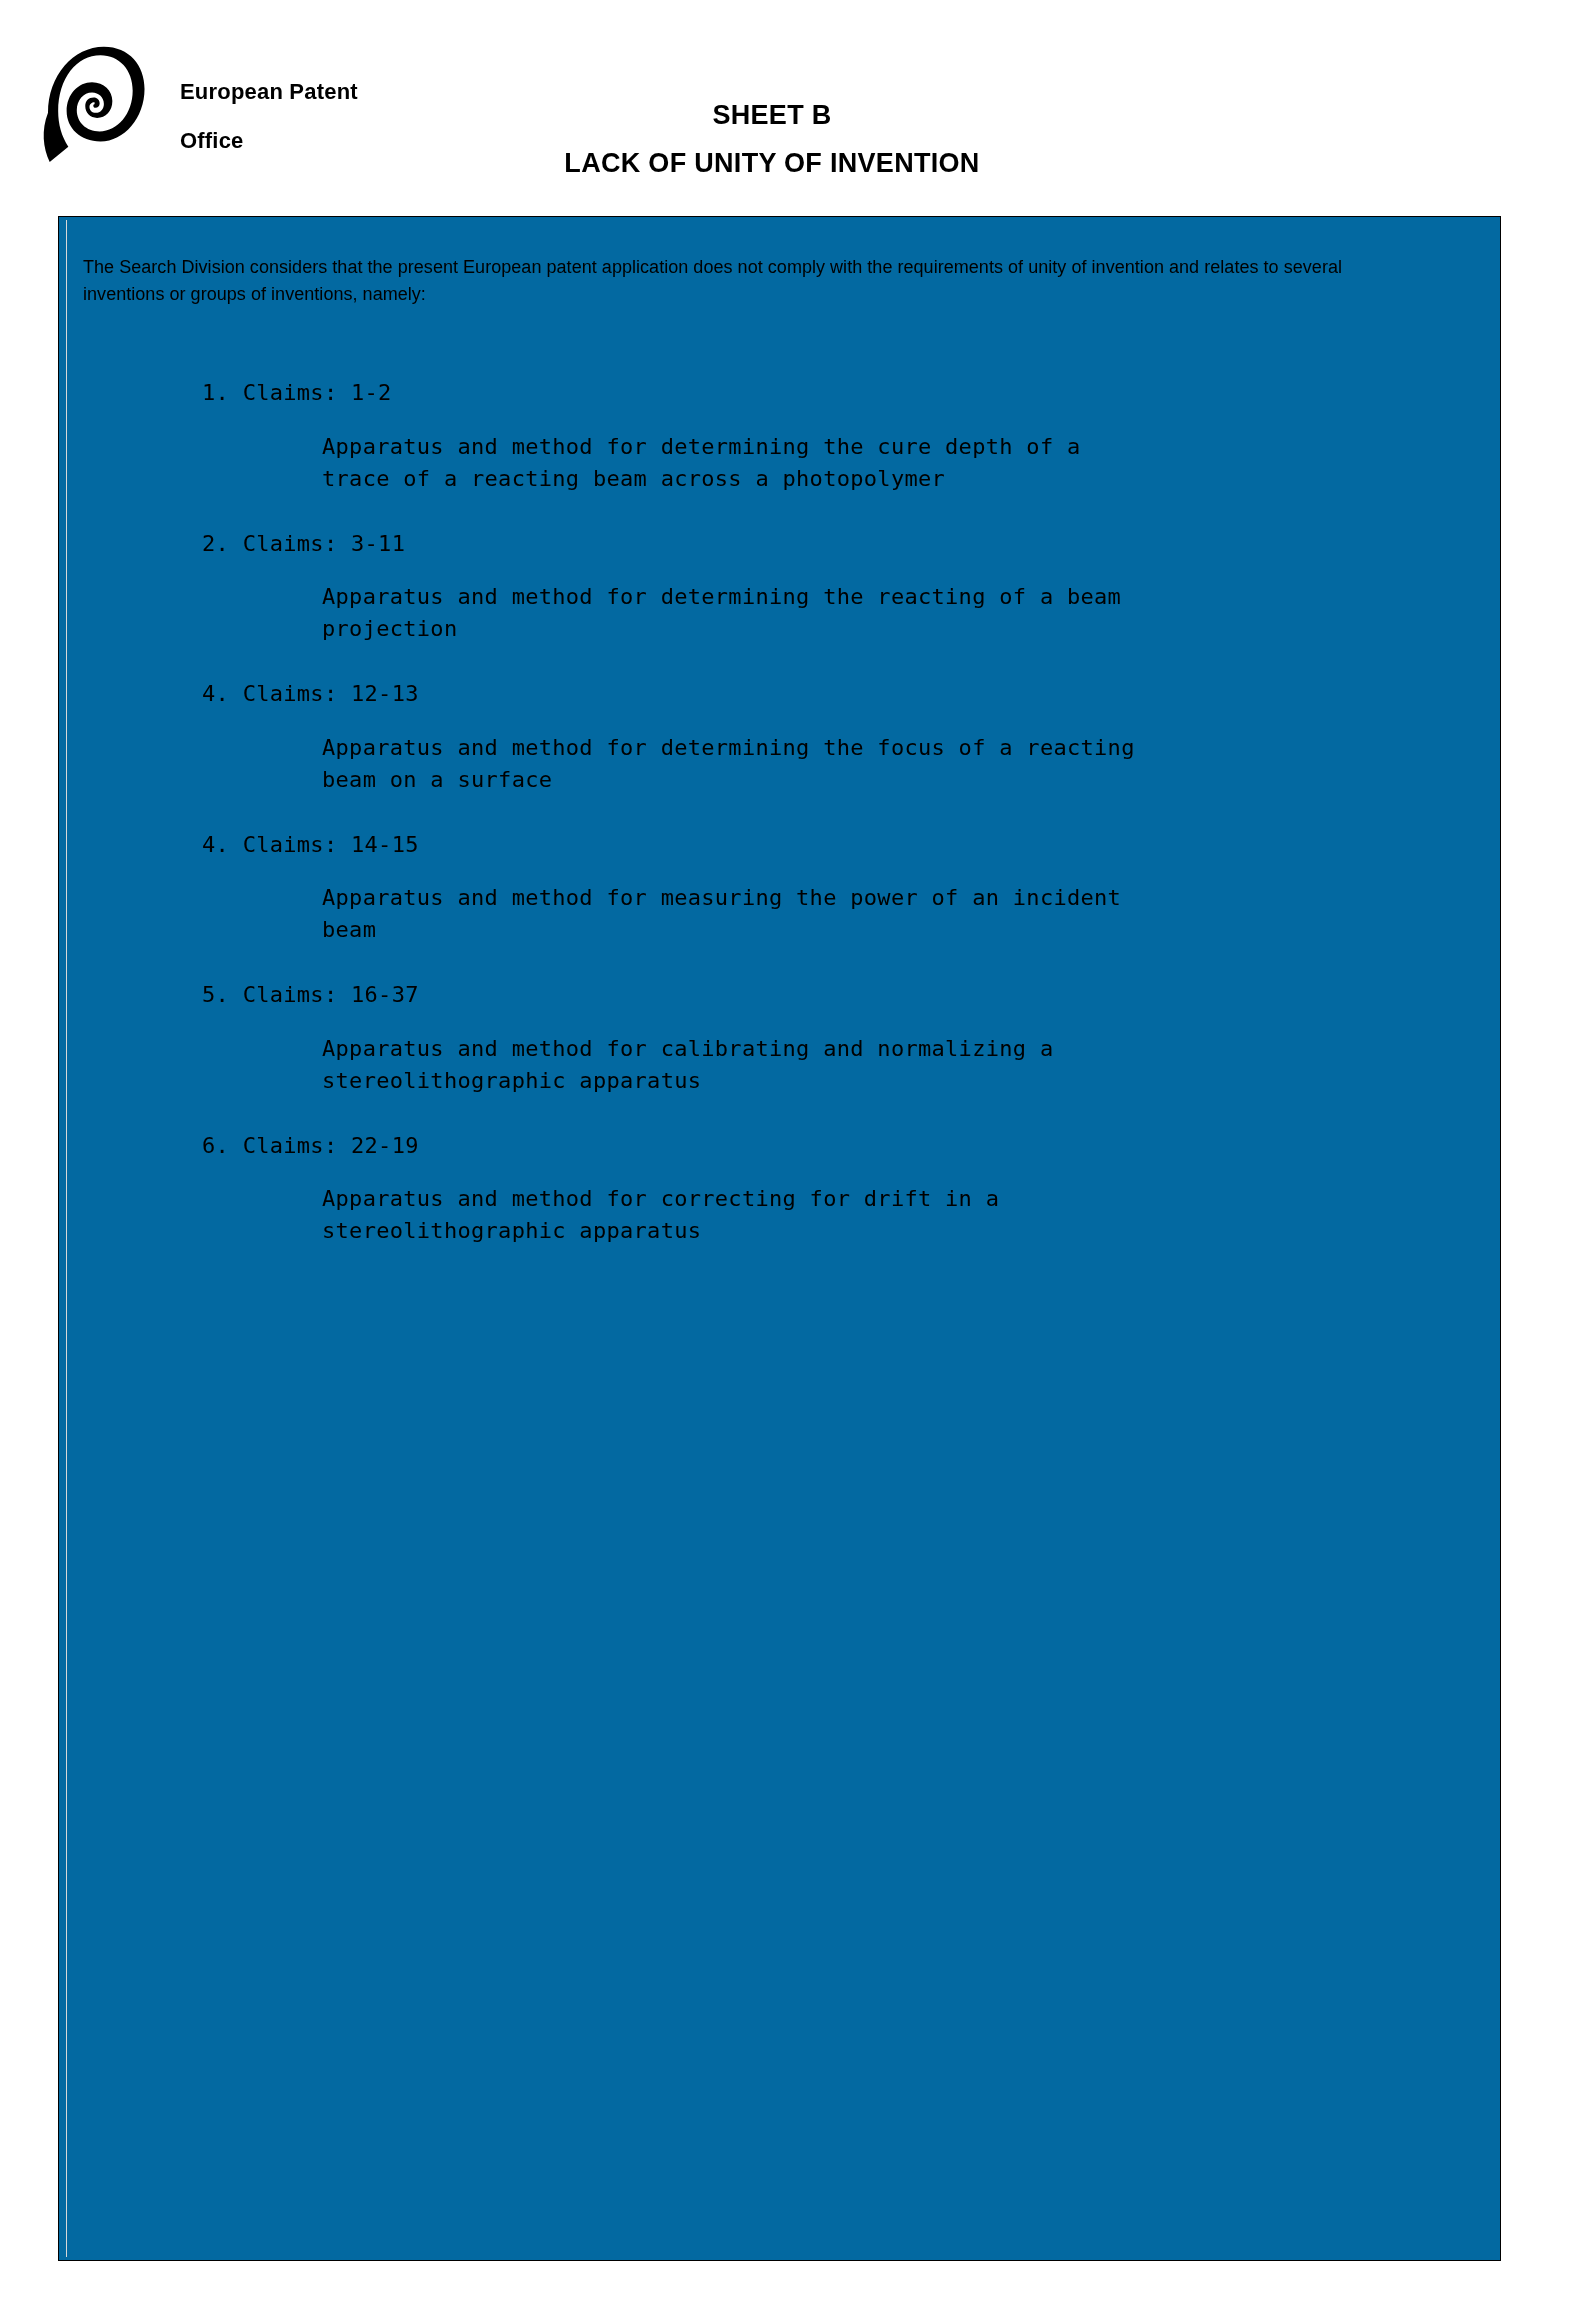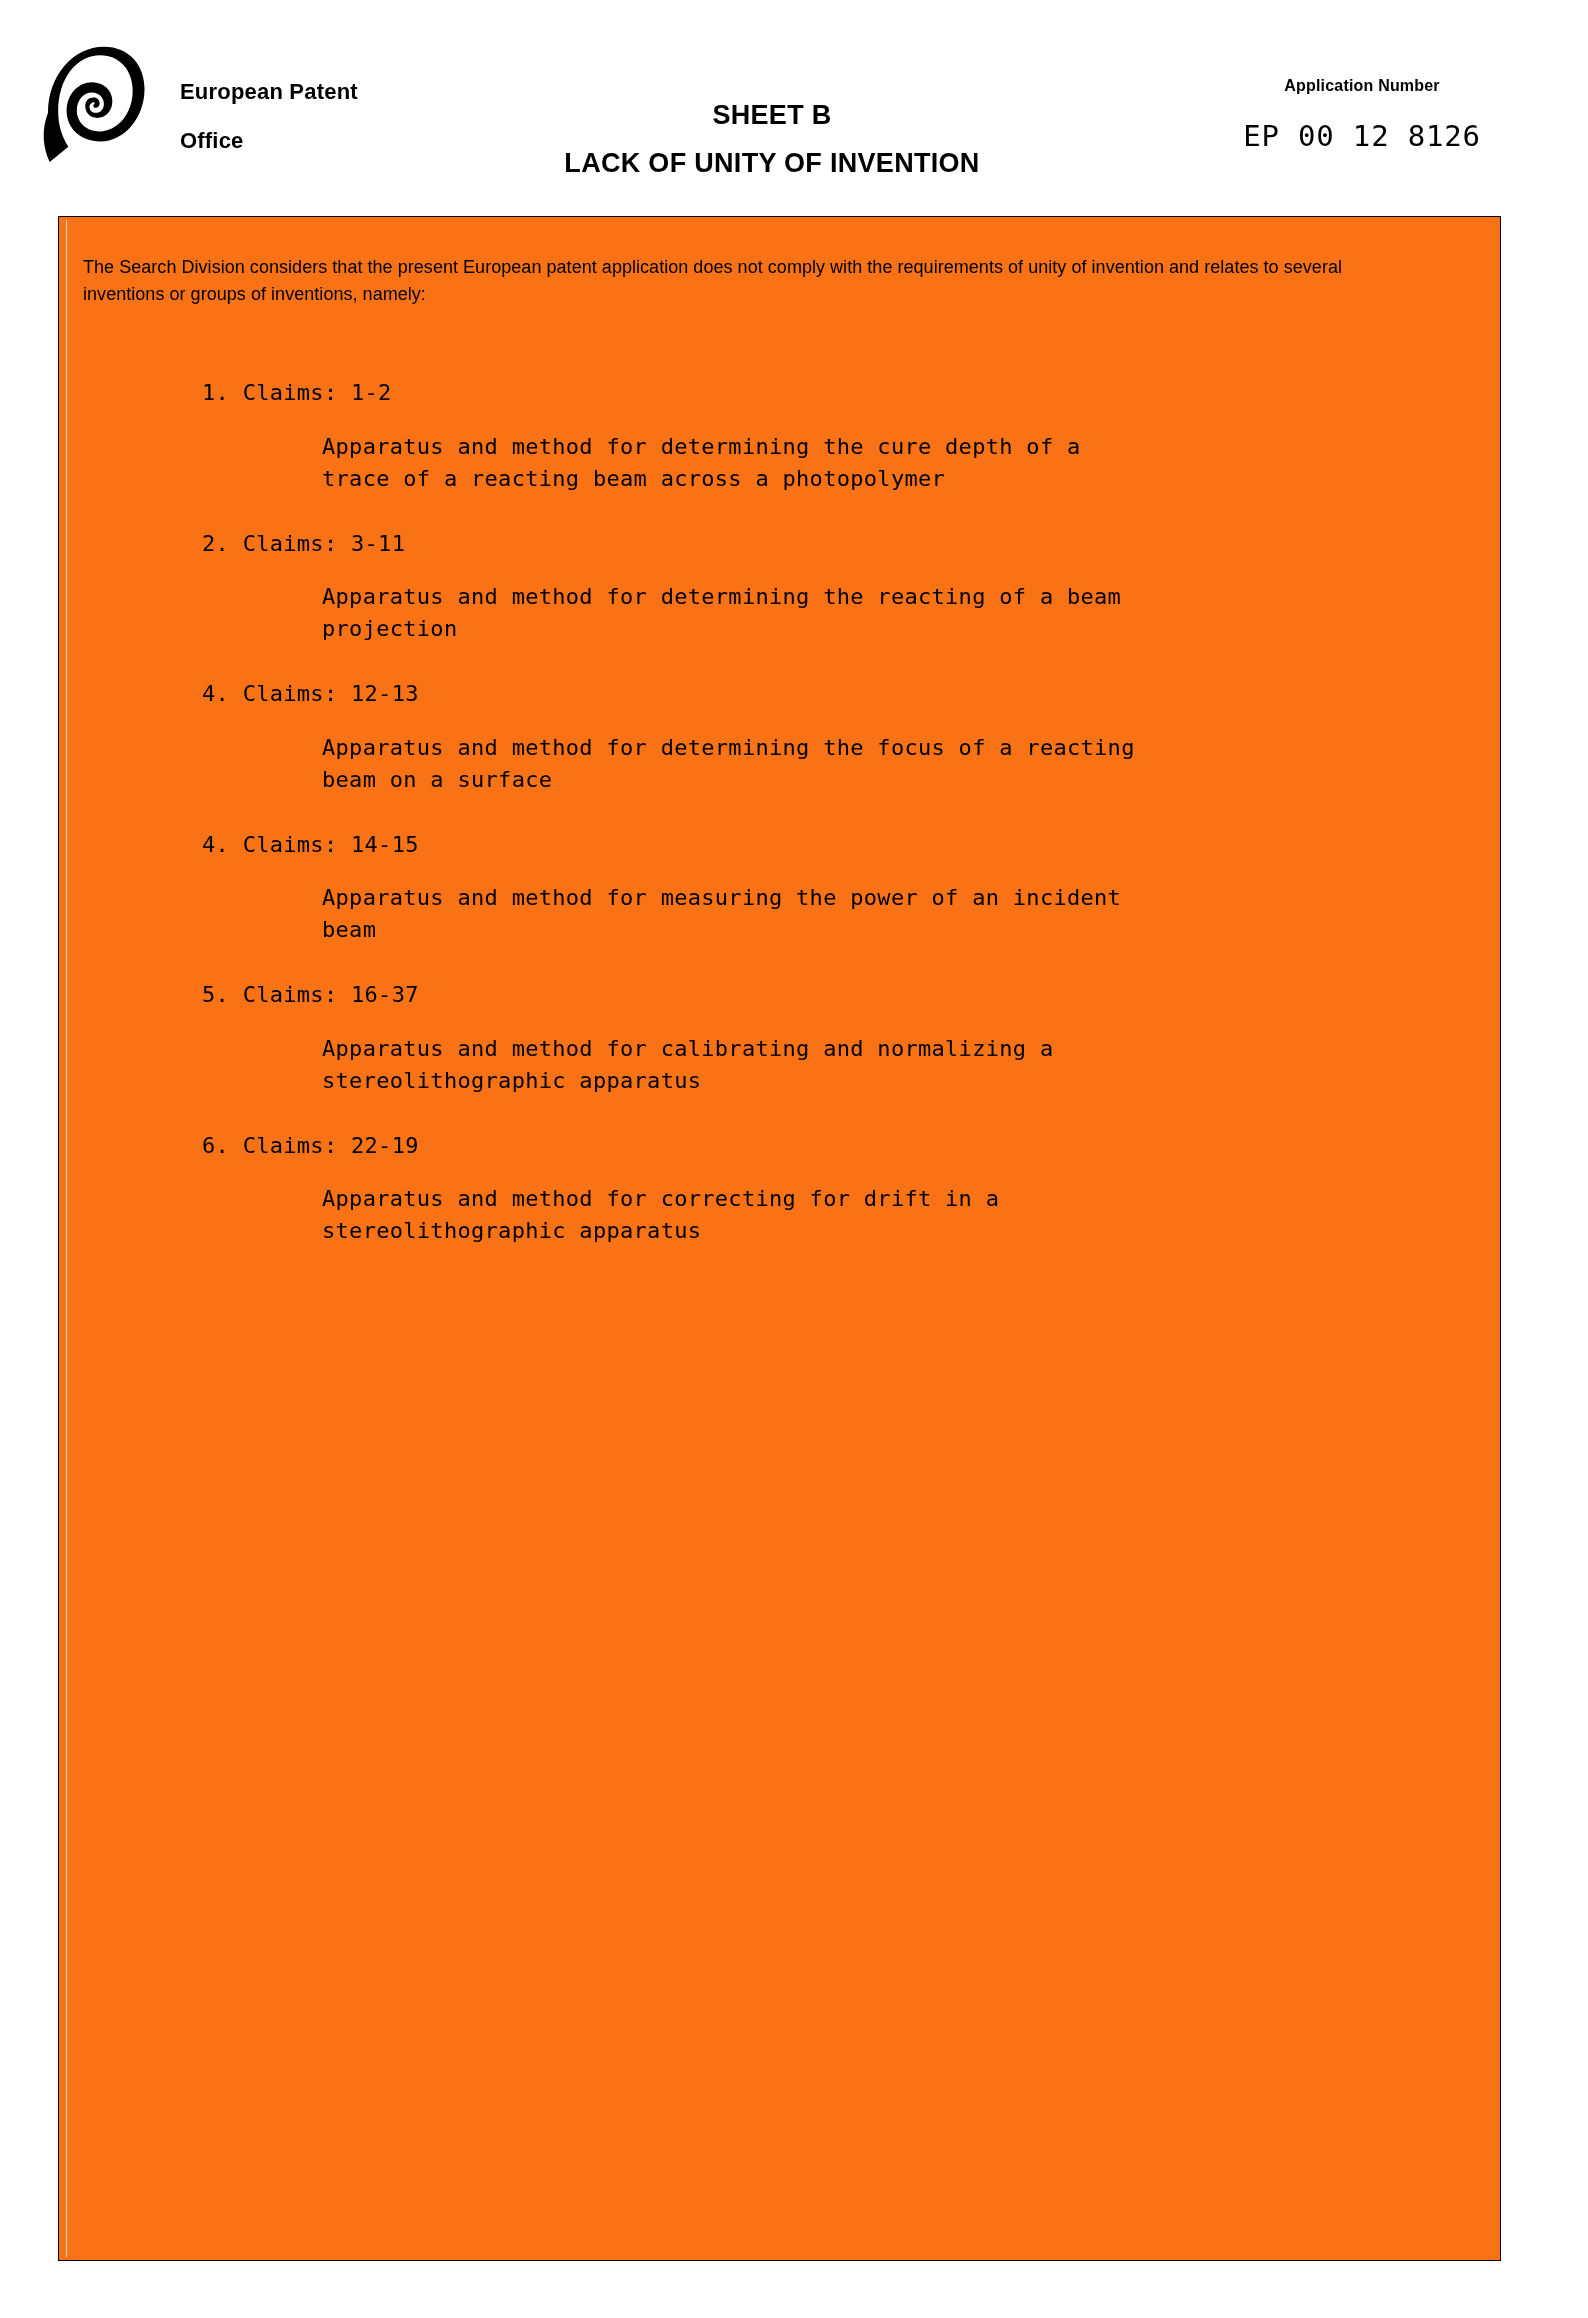--- a/index.html
+++ b/index.html
@@ -86,21 +86,21 @@
 
   
   .frame {
     position: absolute;
     left: 58px;
     top: 216px;
     width: 1443px;
     height: 2045px;
     border: 1.7px solid #000000;
     box-sizing: border-box;
-    background: #f97316;
+    background: #0369a1;
   }
   
   .frame::after {
     content: "";
     position: absolute;
     left: 6.8px;
     top: 3.4px;
     bottom: 3.4px;
     width: 0.8px;
     background: #d8d8d8;
@@ -167,24 +167,20 @@
     <div class="office-name">
       <span>European Patent</span>
       <span class="line2">Office</span>
     </div>
 
     <div class="doc-title">
       <div>SHEET B</div>
       <div>LACK OF UNITY OF INVENTION</div>
     </div>
 
-    <div class="appnum-block">
-      <div class="appnum-label">Application Number</div>
-      <div class="appnum-value">EP 00 12 8126</div>
-    </div>
 
   </div>
 
   <div class="frame">
 
     <div class="intro">The Search Division considers that the present European patent application does not comply with the requirements of unity of invention and relates to several inventions or groups of inventions, namely:</div>
 
     <div class="invention-list">
 
       <div class="invention">

